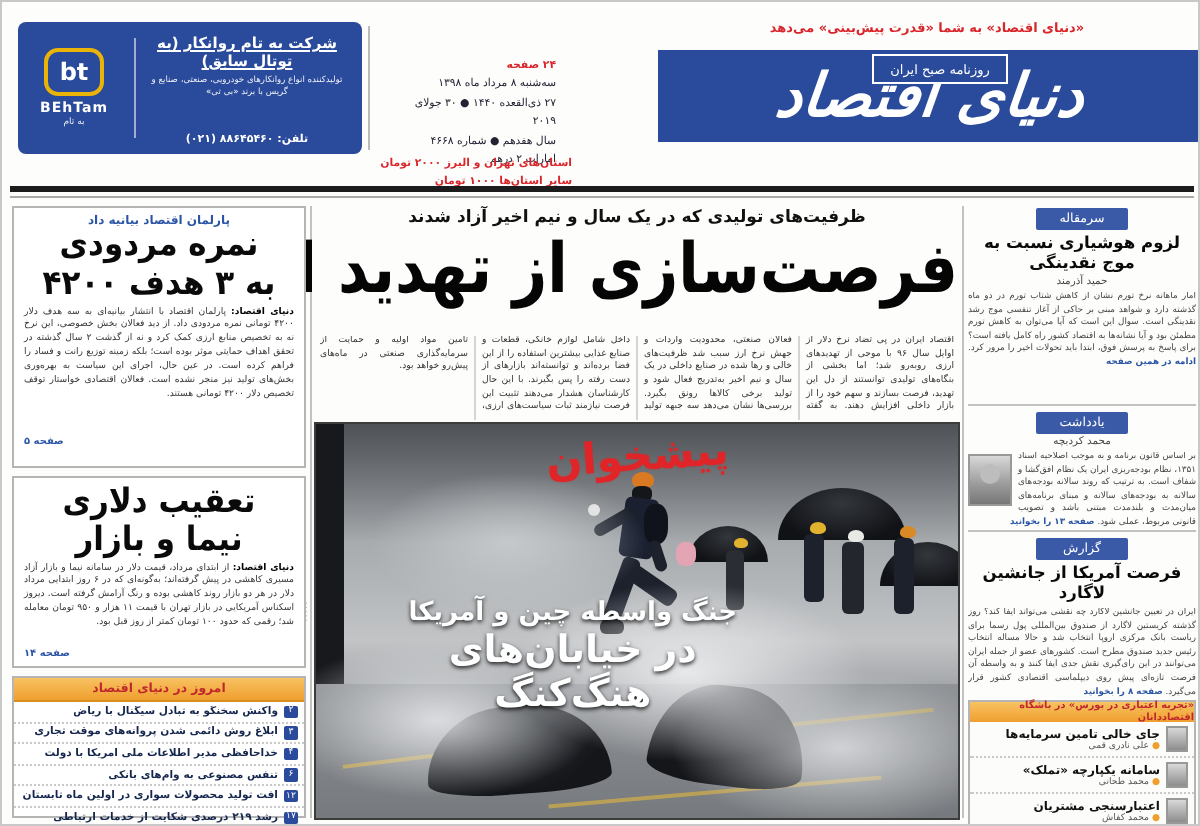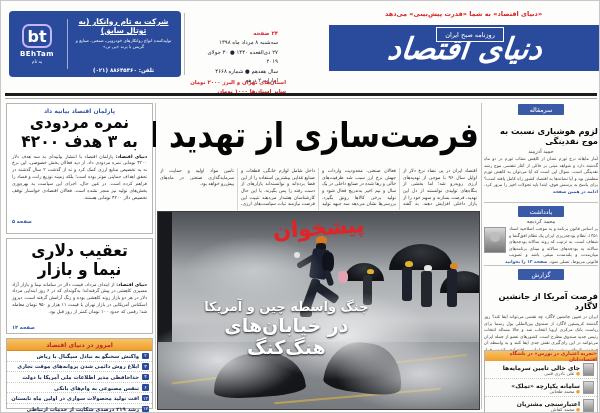--- a/index.html
+++ b/index.html
@@ -16,22 +16,22 @@
   .sobh{left:435px;top:26px;width:66px;height:13px;background:#2a4a9b;border:1px solid #fff;
     color:#fff;font-size:6.5px;display:flex;align-items:center;justify-content:center;z-index:3;}
   .ad{left:8px;top:10px;width:172px;height:66px;background:#2a4a9b;border-radius:4px;
       display:flex;flex-direction:row;color:#fff;z-index:2;}
   .ad-right{flex:1;padding:6px 8px 4px 4px;display:flex;flex-direction:column;text-align:center;}
   .ad-title{font-size:7.5px;font-weight:bold;text-decoration:underline;}
   .ad-sub{font-size:4.3px;line-height:1.5;margin-top:3px;opacity:.92;}
   .ad-phone{font-size:5.5px;margin-top:auto;font-weight:bold;}
   .ad-div{width:1px;background:rgba(255,255,255,.55);margin:8px 2px;}
   .ad-left{width:52px;display:flex;flex-direction:column;align-items:center;justify-content:center;padding:4px 2px;}
-  .bt-badge{width:26px;height:20px;border:2px solid #c4b5fd;border-radius:7px;color:#fff;
-    font-size:16px;font-weight:bold;display:flex;align-items:center;justify-content:center;font-family:"DejaVu Sans",sans-serif;}
+  .bt-badge{width:26px;height:20px;border:2px solid #eab308;border-radius:7px;color:#fff;
+    font-size:12px;font-weight:bold;display:flex;align-items:center;justify-content:center;font-family:"DejaVu Sans",sans-serif;}
   .bt-name{font-size:7px;font-weight:bold;letter-spacing:.5px;margin-top:2px;}
   .bt-fa{font-size:4.5px;opacity:.9;margin-top:1px;}
   .vline{width:1px;background:#bbb;}
   .issue{left:195px;top:28px;width:82px;text-align:right;font-size:5.4px;line-height:1.75;color:#223;}
   .issue .pg{color:#d9262b;font-weight:bold;}
   .prices{left:185px;top:77px;width:100px;font-size:5.4px;line-height:1.6;color:#d9262b;font-weight:bold;text-align:right;}
   .rule-thick{left:4px;top:92px;width:592px;height:3px;background:#1c1c1c;}
   .rule-thin{left:4px;top:97px;width:592px;height:1px;background:#aaa;}
   
   .coldiv{width:1px;background:#c2c2c2;top:102px;height:306px;}
@@ -68,21 +68,21 @@
   .plink{color:#2b55a5;font-weight:bold;font-size:5px;text-align:left;padding:0 5px 2px;}
   .tocbar{height:11px;background:linear-gradient(180deg,#f8c262,#ef9f2e);display:flex;align-items:center;justify-content:center;
      color:#c0272d;font-size:6.2px;font-weight:bold;border-bottom:1px solid #d88f22;}
   .tocrow{display:flex;align-items:center;gap:3px;padding:1px 3px;border-bottom:1px dotted #c9c9c9;height:7.6px;}
   .tocnum{width:7px;height:6.5px;background:#2a4a9b;color:#fff;font-size:4.6px;display:flex;align-items:center;justify-content:center;flex:0 0 auto;border-radius:1px;}
   .toctitle{font-size:5.3px;font-weight:bold;color:#14264d;white-space:nowrap;overflow:hidden;}
   
   .rsec{left:483px;width:114px;}
   .rlabel{width:46px;height:11px;background:#3a5aa8;color:#fff;font-size:6.3px;display:flex;
      align-items:center;justify-content:center;margin:0 auto;border-radius:1px;}
-  .rhead{font-size:8.3px;font-weight:bold;color:#0a0a0a;margin-top:12px;line-height:1.2;}
+  .rhead{text-align:center;font-size:8.3px;font-weight:bold;color:#0a0a0a;margin-top:2px;line-height:1.2;}
   .rauthor{text-align:center;font-size:5.2px;color:#444;margin-top:1px;}
   .rbody{font-size:4.4px;line-height:1.5;text-align:justify;color:#444;margin-top:2px;}
   .rlink{color:#2b55a5;font-weight:bold;}
   .rsep{left:483px;width:114px;height:1px;background:#c2c2c2;}
   .aphoto{float:left;width:22px;height:26px;margin:1px 3px 1px 0;background:
      linear-gradient(180deg,#d8d8d8 0%,#9a9a9a 60%,#777 100%);border:1px solid #999;box-sizing:border-box;}
   .aphoto::after{content:"";display:block;width:10px;height:10px;margin:4px auto 0;border-radius:50%;background:#bdbdbd;}
   .club{left:483px;top:349px;width:114px;border:1px solid #b5b5b5;box-sizing:border-box;background:#fcfcfa;}
   .clubbar{height:10px;background:linear-gradient(180deg,#f8c262,#ef9f2e);display:flex;align-items:center;justify-content:center;
      color:#c0272d;font-size:4.9px;font-weight:bold;}
@@ -129,20 +129,21 @@
   <div class="abs prices">
     <div>استان‌های تهران و البرز ۲۰۰۰ تومان</div>
     <div>سایر استان‌ها ۱۰۰۰ تومان</div>
   </div>
 
   <div class="abs rule-thick"></div>
   <div class="abs rule-thin"></div>
   <div class="abs coldiv" style="left:154px;"></div>
   <div class="abs coldiv" style="left:480px;"></div>
 
+  <div class="abs kicker">ظرفیت‌های تولیدی که در یک سال و نیم اخیر آزاد شدند</div>
   <div class="abs headline">فرصت‌سازی از تهدید ارزی</div>
   <div class="abs leadbody">
     <span>اقتصاد ایران در پی تضاد نرخ دلار از اوایل سال ۹۶ با موجی از تهدیدهای ارزی روبه‌رو شد؛ اما بخشی از بنگاه‌های تولیدی توانستند از دل این تهدید، فرصت بسازند و سهم خود را از بازار داخلی افزایش دهند.</span>
     <span>به گفته فعالان صنعتی، محدودیت واردات و جهش نرخ ارز سبب شد ظرفیت‌های خالی و رها شده در صنایع داخلی در یک سال و نیم اخیر به‌تدریج فعال شود و تولید برخی کالاها رونق بگیرد.</span>
     <span>بررسی‌ها نشان می‌دهد سه جبهه تولید داخل شامل لوازم خانگی، قطعات و صنایع غذایی بیشترین استفاده را از این فضا برده‌اند و توانسته‌اند بازارهای از دست رفته را پس بگیرند.</span>
     <span>با این حال کارشناسان هشدار می‌دهند تثبیت این فرصت نیازمند ثبات سیاست‌های ارزی، تامین مواد اولیه و حمایت از سرمایه‌گذاری صنعتی در ماه‌های پیش‌رو خواهد بود.</span>
   </div>
 
   <div class="abs photo">
 

